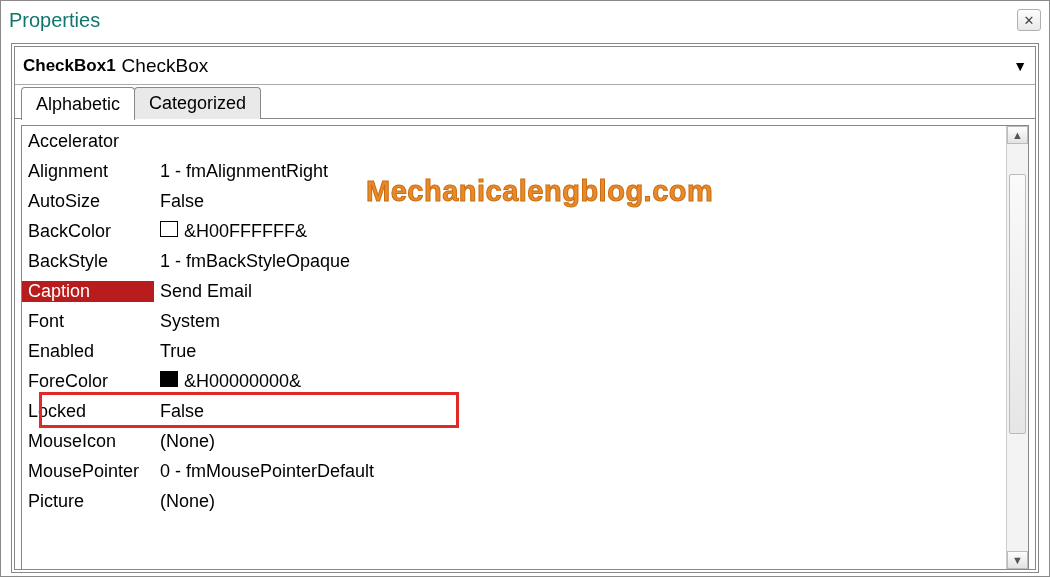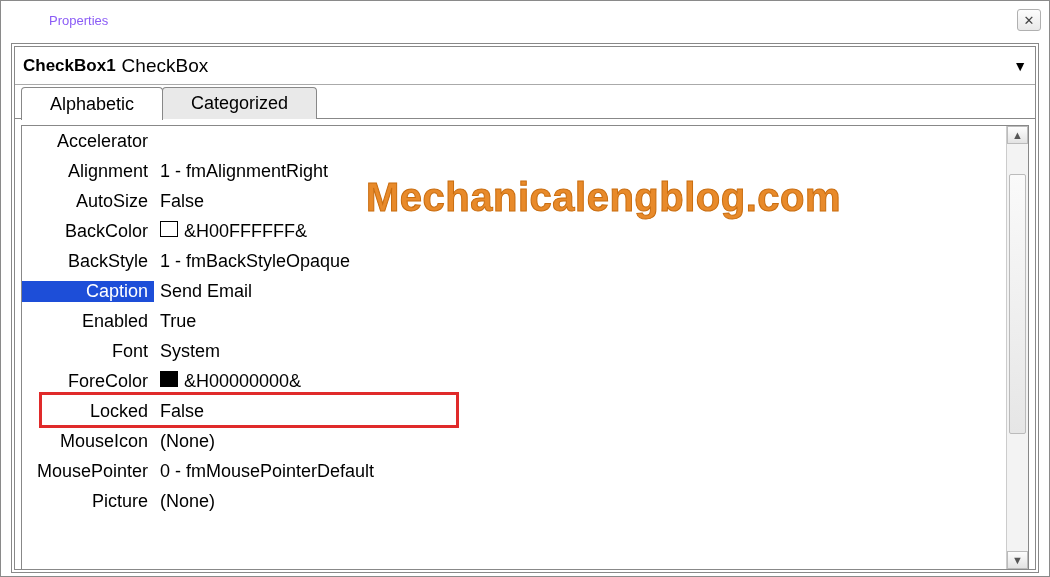--- a/index.html
+++ b/index.html
@@ -19,23 +19,22 @@
   border: 1px solid #8a8a8a;
   height: 577px;
 }
 .title-row {
   display: flex;
   align-items: center;
   padding: 4px 8px 6px 8px;
   height: 40px;
 }
 .panel-title {
-  font-size: 13px;
-  color: #8b5cf6;
-  margin-left: 40px;
+  font-size: 20px;
+  color: #0f766e;
 }
 .close-btn {
   margin-left: auto;
   width: 24px;
   height: 22px;
   border: 1px solid #b0b0b0;
   border-radius: 3px;
   background: linear-gradient(#fdfdfd,#e9e9e9);
   display: flex;
   align-items: center;
@@ -74,21 +73,21 @@
 }
 .tabs::after {
   content: "";
   position: absolute;
   left: 0; right: 0; bottom: 0;
   height: 1px;
   background: #888;
 }
 .tab {
   height: 32px;
-  padding: 0 28px;
+  padding: 0 14px;
   display: flex;
   align-items: center;
   font-size: 18px;
   border: 1px solid #888;
   border-bottom: none;
   border-top-left-radius: 4px;
   border-top-right-radius: 4px;
   position: relative;
   z-index: 2;
   background: #e9e9e9;
@@ -144,55 +143,54 @@
   display: flex;
   height: 30px;
   align-items: center;
   font-size: 18px;
 }
 .pname {
   width: 132px;
   padding: 0 6px;
   white-space: nowrap;
   overflow: hidden;
-  text-align: right;
 }
 .pval {
   flex: 1;
   padding: 0 6px;
   display: flex;
   align-items: flex-start;
   gap: 6px;
   white-space: nowrap;
   overflow: hidden;
 }
 .swatch {
   width: 18px; height: 16px;
   border: 1.5px solid #000;
 }
 .swatch.white { background: #fff; }
 .swatch.black { background: #000; }
 .row.selected .pname {
-  background: #1d4ed8;
+  background: #b91c1c;
   color: #fff;
 }
 .redbox {
   position: absolute;
   left: 17px;
   top: 266px;
   width: 420px;
   height: 36px;
   border: 3px solid #e02a2a;
   pointer-events: none;
 }
 .watermark {
   position: absolute;
   left: 365px;
   top: 174px;
-  font-size: 40px;
+  font-size: 29px;
   font-weight: 700;
   color: #e88a2a;
   -webkit-text-stroke: 1px #c96d10;
   letter-spacing: 0.5px;
   pointer-events: none;
 }
 </style>
 </head>
 <body>
 
@@ -251,29 +249,29 @@
               <span>1 - fmBackStyleOpaque</span>
             </div>
           </div>
           <div class="row selected">
             <div class="pname">Caption</div>
             <div class="pval">
               <span>Send Email</span>
             </div>
           </div>
           <div class="row">
+            <div class="pname">Font</div>
+            <div class="pval">
+              <span>System</span>
+            </div>
+          </div>
+          <div class="row">
             <div class="pname">Enabled</div>
             <div class="pval">
               <span>True</span>
-            </div>
-          </div>
-          <div class="row">
-            <div class="pname">Font</div>
-            <div class="pval">
-              <span>System</span>
             </div>
           </div>
           <div class="row">
             <div class="pname">ForeColor</div>
             <div class="pval">
               <span class="swatch black"></span>
               <span>&amp;H00000000&amp;</span>
             </div>
           </div>
           <div class="row">

